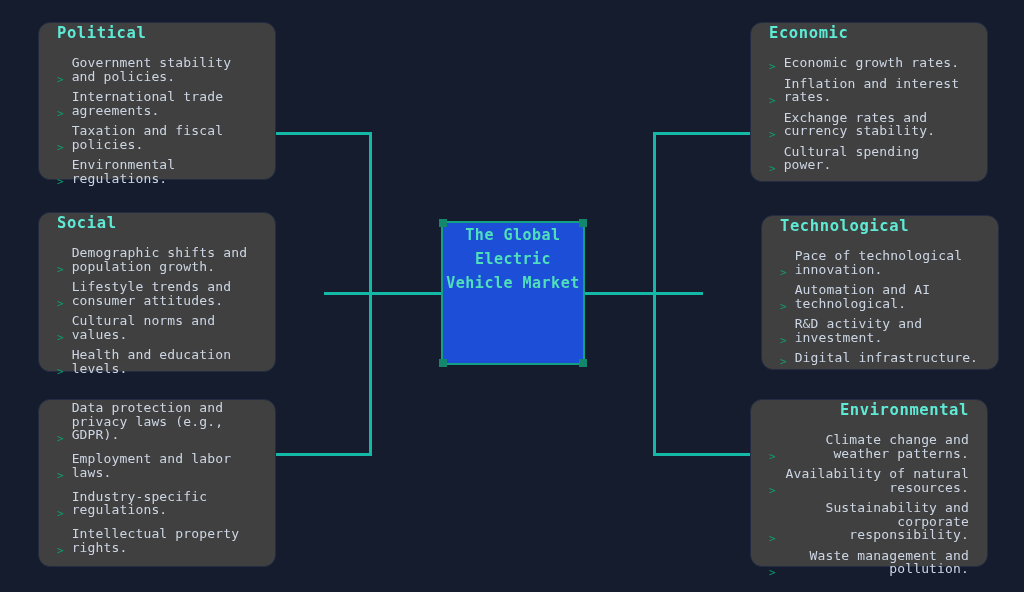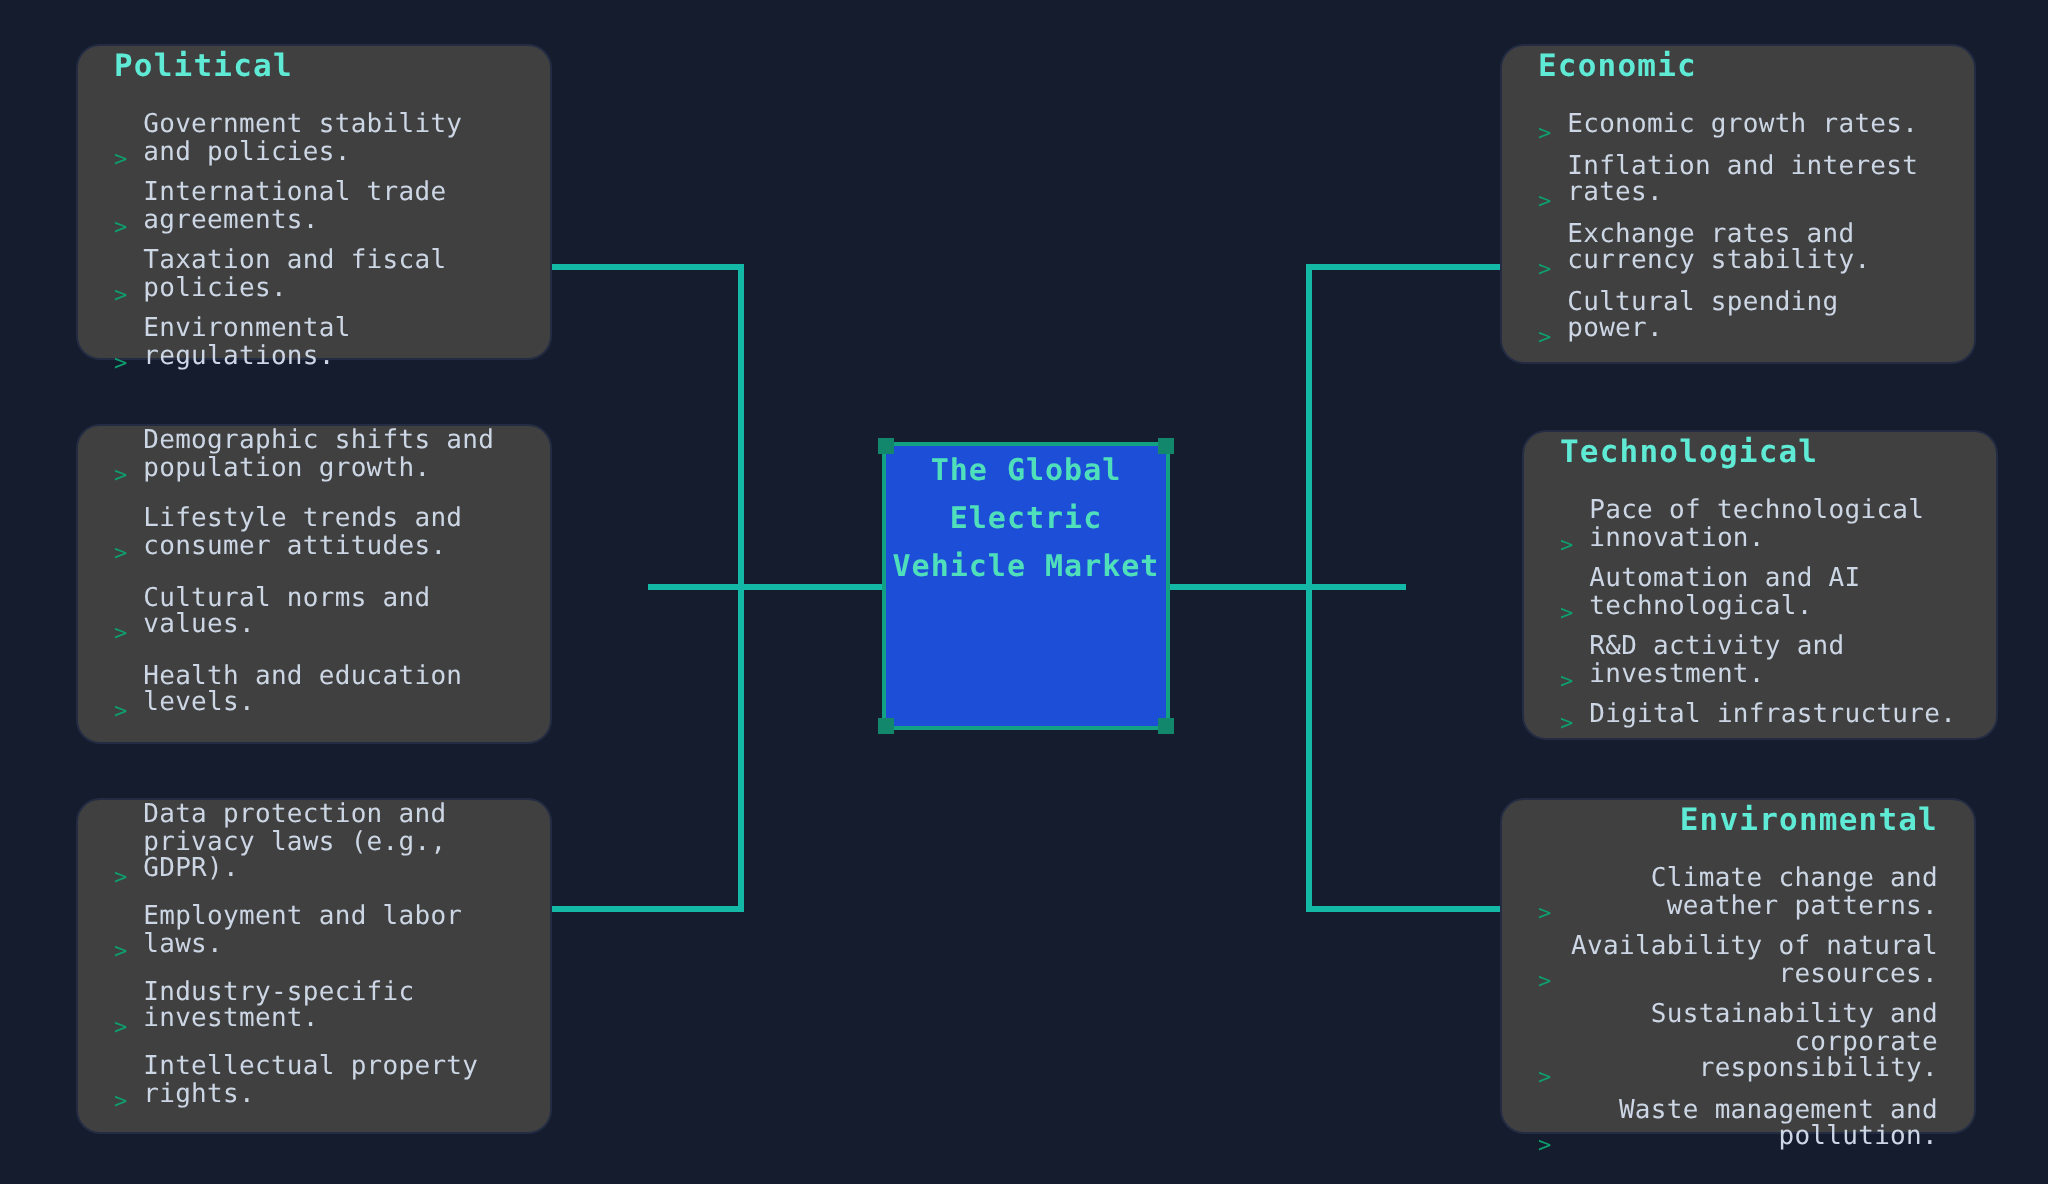--- a/index.html
+++ b/index.html
@@ -163,20 +163,21 @@
         <span class="item-text">Taxation and fiscal policies.</span>
       </li>
       <li class="card-item">
         <span class="bullet">&gt;</span>
         <span class="item-text">Environmental regulations.</span>
       </li>
     </ul>
   </div>
 
   <div class="card" id="card-social">
+    <div class="card-title">Social</div>
     <ul class="card-list">
       <li class="card-item">
         <span class="bullet">&gt;</span>
         <span class="item-text">Demographic shifts and population growth.</span>
       </li>
       <li class="card-item">
         <span class="bullet">&gt;</span>
         <span class="item-text">Lifestyle trends and consumer attitudes.</span>
       </li>
       <li class="card-item">
@@ -195,21 +196,21 @@
       <li class="card-item">
         <span class="bullet">&gt;</span>
         <span class="item-text">Data protection and privacy laws (e.g., GDPR).</span>
       </li>
       <li class="card-item">
         <span class="bullet">&gt;</span>
         <span class="item-text">Employment and labor laws.</span>
       </li>
       <li class="card-item">
         <span class="bullet">&gt;</span>
-        <span class="item-text">Industry-specific investment.</span>
+        <span class="item-text">Industry-specific regulations.</span>
       </li>
       <li class="card-item">
         <span class="bullet">&gt;</span>
         <span class="item-text">Intellectual property rights.</span>
       </li>
     </ul>
   </div>
 
   <div class="card" id="card-economic">
     <div class="card-title">Economic</div>

